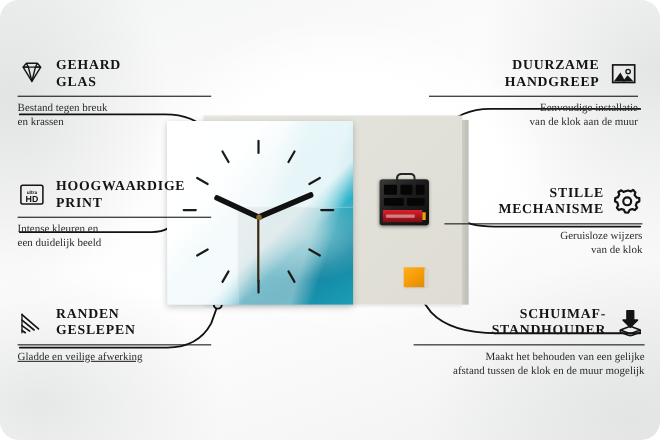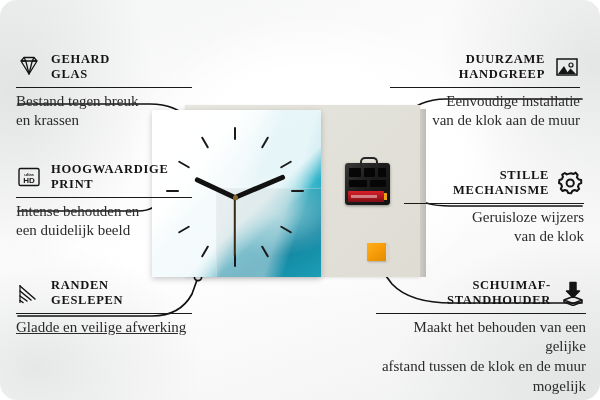--- a/index.html
+++ b/index.html
@@ -76,21 +76,21 @@
   .spacer:after{content:"";position:absolute;right:-4px;top:2px;width:4px;height:17px;background:#d9d7cd;}
 
   
   .feat{position:absolute;}
   .feat .row{display:flex;align-items:center;gap:9px;}
   .feat.right .row{justify-content:flex-end;}
   .ttl{font-family:"Liberation Serif", serif;font-weight:bold;font-size:12.5px;
     letter-spacing:.7px;color:#141414;line-height:1.22;text-transform:uppercase;}
   .feat.right .ttl{text-align:right;}
   .rule{height:1px;background:#1a1a1a;margin-top:4px;}
-  .desc{font-family:"Liberation Serif", serif;font-size:15px;color:#2b2b2b;
+  .desc{font-family:"Liberation Serif", serif;font-size:10px;color:#2b2b2b;
     line-height:1.32;margin-top:4px;}
   .feat.right .desc{text-align:right;}
   .ico{flex:0 0 auto;width:26px;height:26px;display:block;}
 
   .f1{left:16px;top:52px;width:176px;}
   .f2{left:16px;top:162px;width:176px;}
   .f3{left:16px;top:278px;width:176px;}
   .f4{right:20px;top:52px;width:190px;}
   .f5{right:16px;top:168px;width:180px;}
   .f6{right:14px;top:278px;width:210px;}
@@ -184,21 +184,21 @@
         <rect x="3" y="4.5" width="20" height="17" rx="1.6" fill="none" stroke="#141414" stroke-width="1.4"></rect>
         <text x="13" y="12" font-family="Liberation Sans, sans-serif" font-size="4.4" font-weight="bold" text-anchor="middle" fill="#141414">ultra</text>
         <text x="13" y="19.3" font-family="Liberation Sans, sans-serif" font-size="8" font-weight="bold" text-anchor="middle" fill="#141414">HD</text>
       </svg>
       <div class="ttl">
         <div>HOOGWAARDIGE</div>
         <div>PRINT</div>
       </div>
     </div>
     <div class="rule"></div>
-    <div class="desc" style="white-space:pre-line;">Intense behouden en
+    <div class="desc" style="white-space:pre-line;">Intense kleuren en
 een duidelijk beeld</div>
   </div>
 
   <div class="feat f3">
     <div class="row">
       <svg class="ico" viewBox="0 0 26 26">
         <g stroke="#141414" stroke-width="1.5" stroke-linecap="round">
           <path d="M4 6 L19 19"></path>
             <path d="M4 11 L15 20"></path>
             <path d="M4 16 L11 21"></path>

